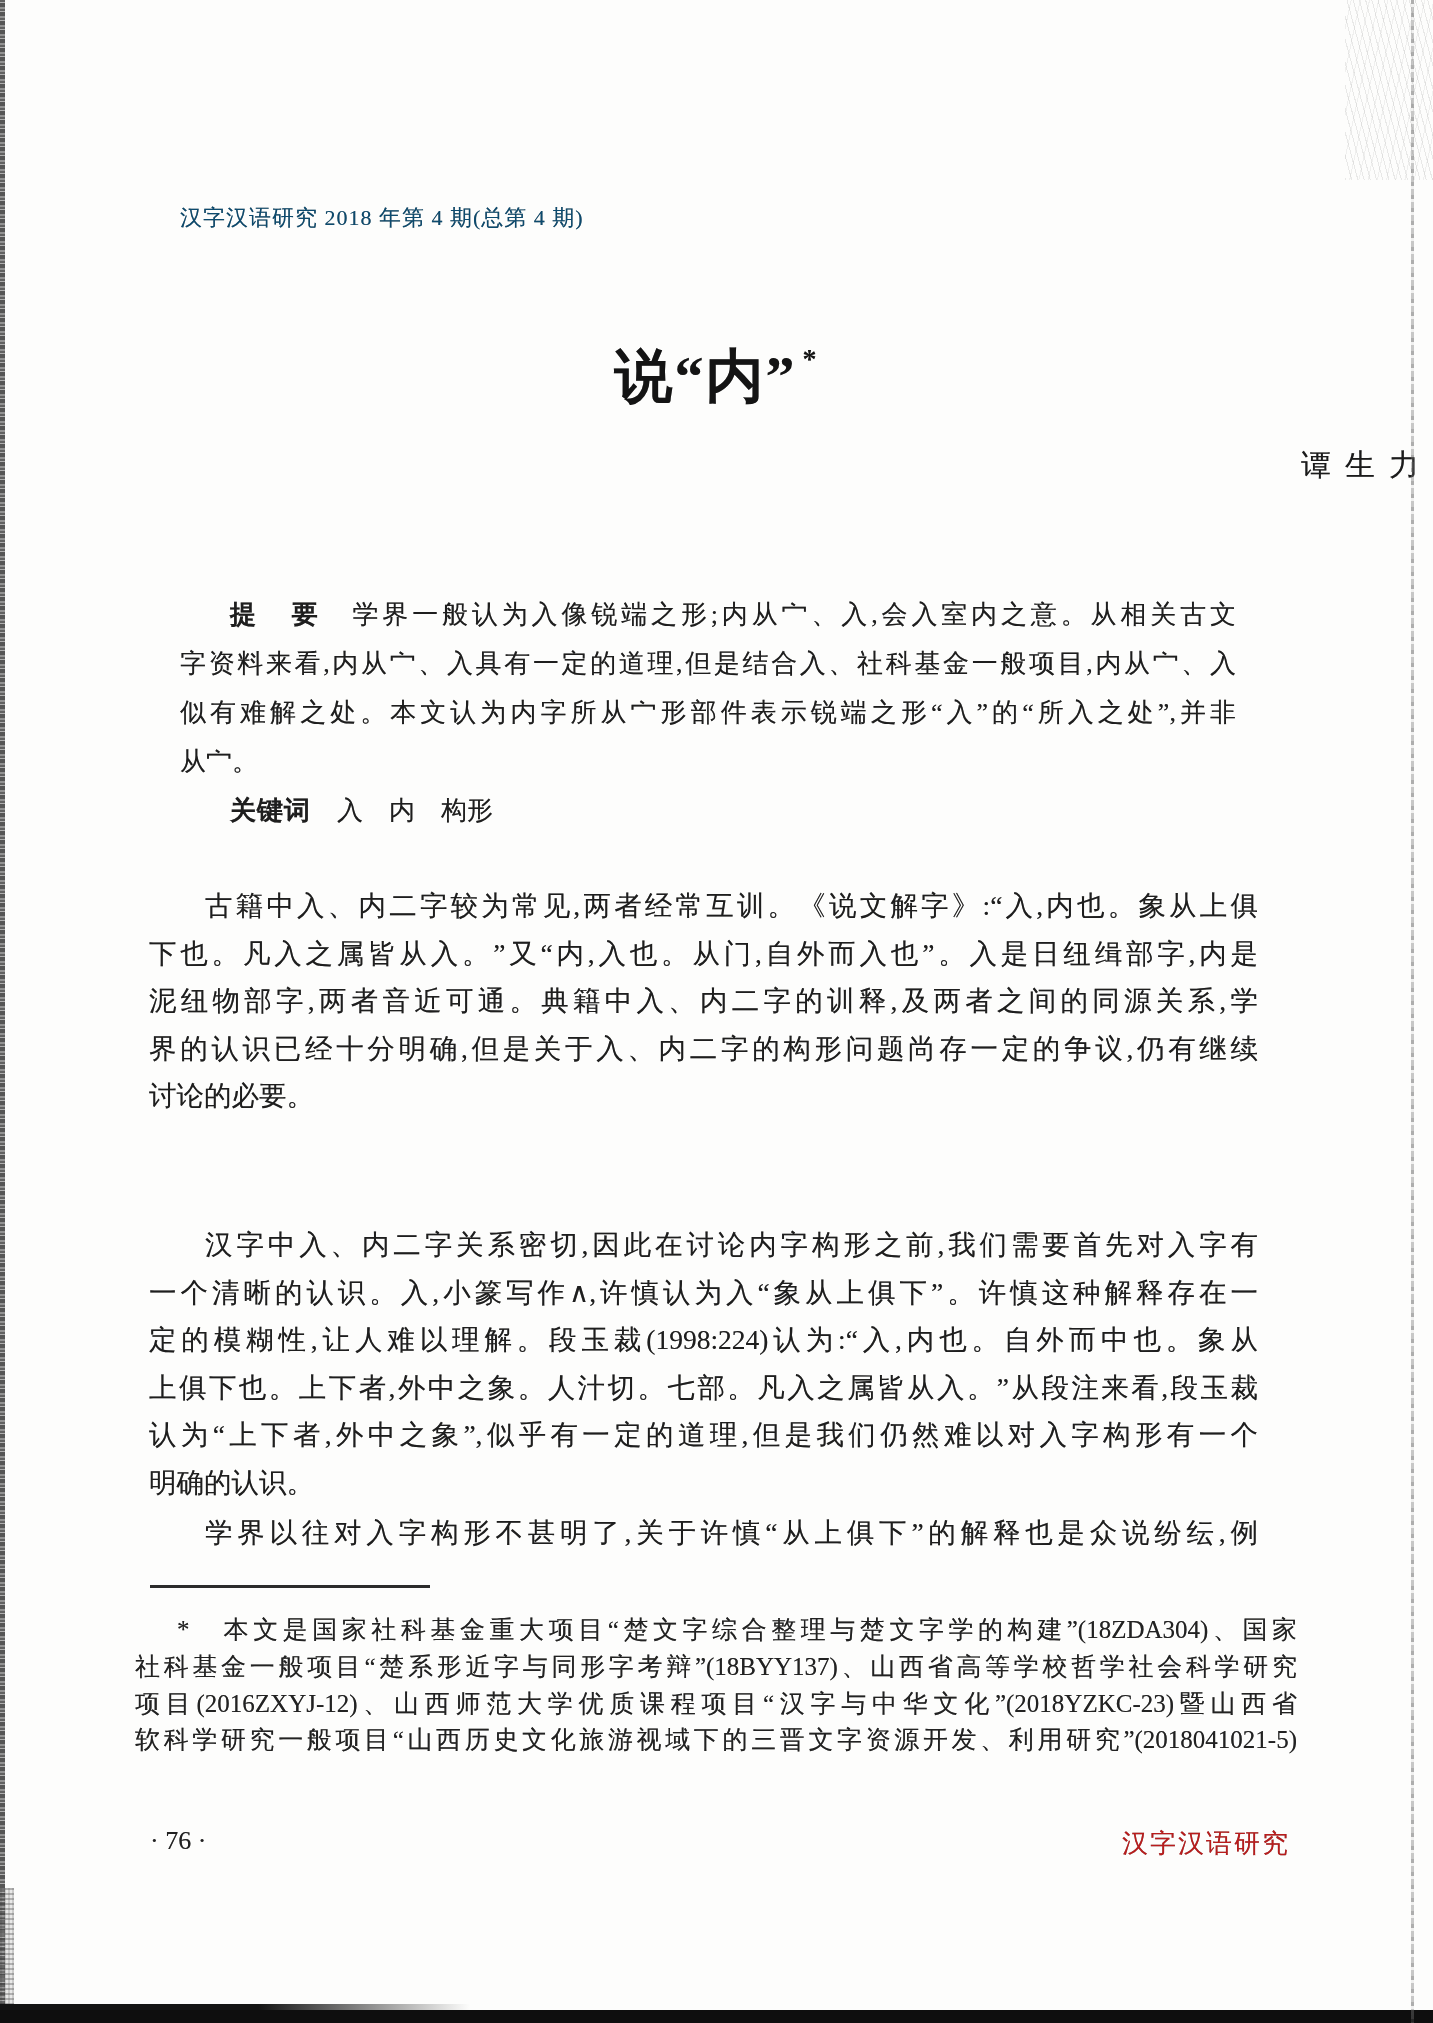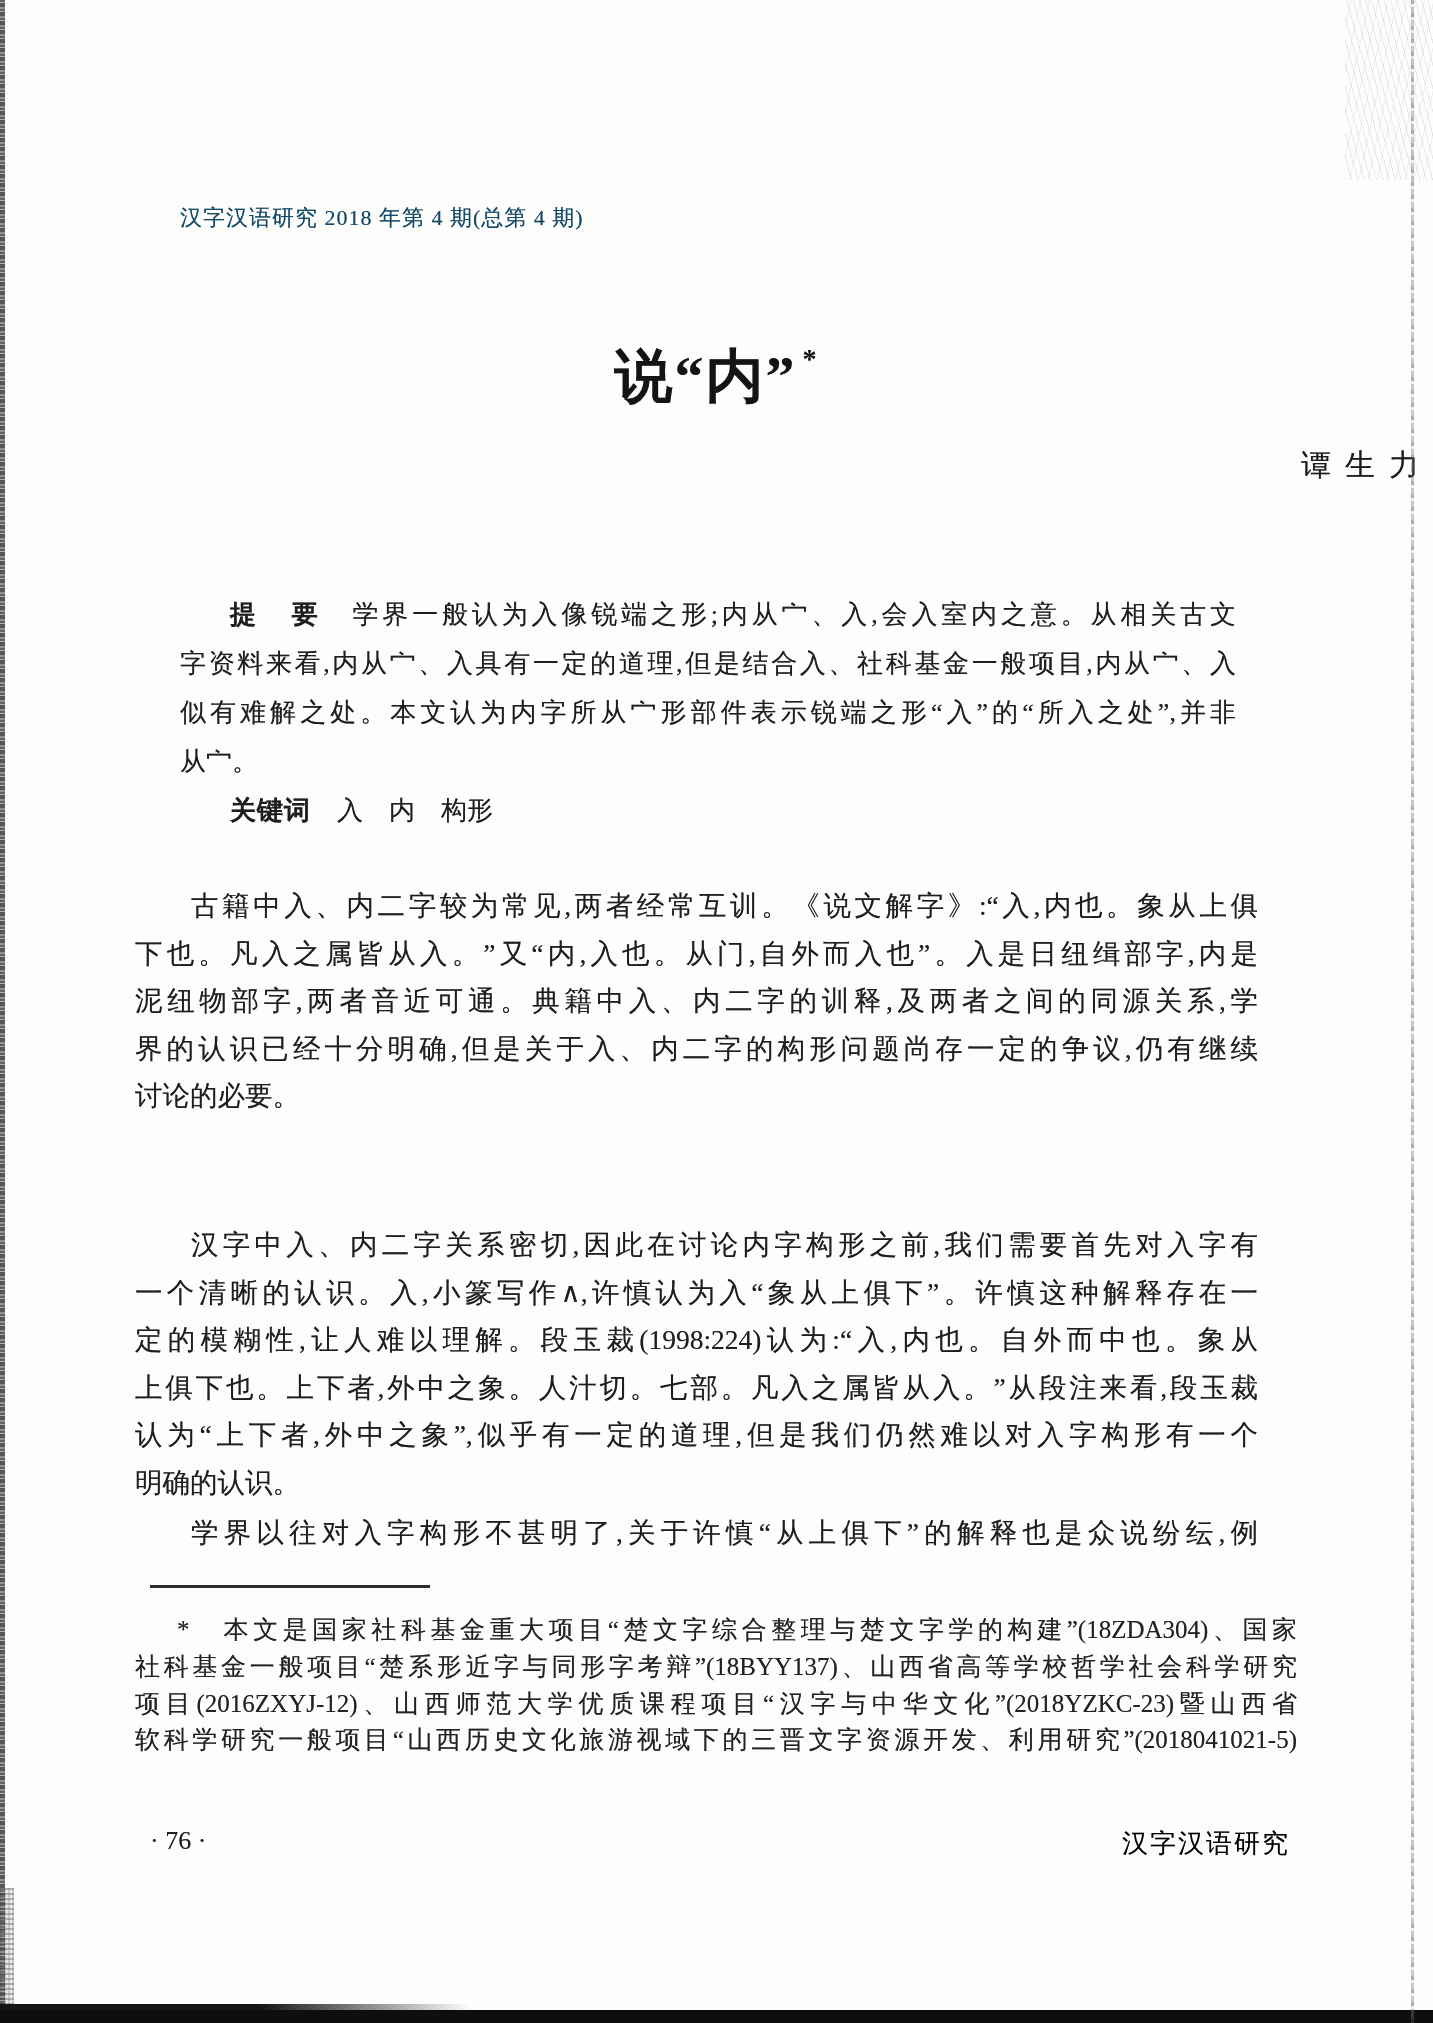--- a/index.html
+++ b/index.html
@@ -19,34 +19,34 @@
   .title sup{font-size:28px;vertical-align:28px;margin-left:6px;font-weight:700;}
   .author{position:absolute;left:0;top:445px;width:100%;text-align:right;font-size:30px;letter-spacing:14px;text-indent:14px;color:#1b1b1b;}
   
   .abstract{position:absolute;left:180px;top:590px;width:1056px;font-size:26px;}
   .aline{height:49px;line-height:49px;white-space:nowrap;}
   .jl{white-space:normal;text-align:justify;text-align-last:justify;}
   .ind{text-indent:50px;}
   .abstract .hei{font-size:26px;letter-spacing:1px;}
   
   .para{position:absolute;left:135px;width:1123px;font-size:27.5px;}
-  .bline{height:47.6px;line-height:47.6px;white-space:normal;}
+  .bline{height:47.6px;line-height:47.6px;white-space:normal;margin-left:14px;}
   .ind2{text-indent:56px;}
   .p1{top:882px;}
   .p2{top:1221px;}
   .p3{top:1509px;}
   .h1{position:absolute;left:180px;top:1149px;font-size:30px;letter-spacing:2px;color:#161616;}
   
   .fn-rule{position:absolute;left:150px;top:1585px;width:280px;height:3px;background:#2b2b2b;}
   .fn{position:absolute;left:135px;top:1612px;width:1162px;font-size:25px;color:#222;}
   .fline{height:36.8px;line-height:36.8px;}
   .ind15{text-indent:42px;}
   
   .pgno{position:absolute;left:150px;top:1826px;font-size:26px;color:#222;}
-  .jname{position:absolute;right:143px;top:1826px;font-size:26px;letter-spacing:2px;color:#000000;}
+  .jname{position:absolute;right:143px;top:1826px;font-size:26px;letter-spacing:2px;color:#b91c1c;}
   
   .edge-left{
     position:absolute;left:0;top:0;width:5px;height:100%;
     background:repeating-linear-gradient(180deg,#3a3a3a 0 2px,#9a9a9a 2px 3px,#2c2c2c 3px 7px,#777 7px 9px);
     opacity:.8;
   }
   .edge-left-blob{
     position:absolute;left:0;top:1888px;width:14px;height:122px;
     background:repeating-linear-gradient(180deg,rgba(60,60,60,.55) 0 2px,rgba(150,150,150,.25) 2px 5px),
                repeating-linear-gradient(90deg,rgba(80,80,80,.35) 0 2px,rgba(200,200,200,.1) 2px 4px);

